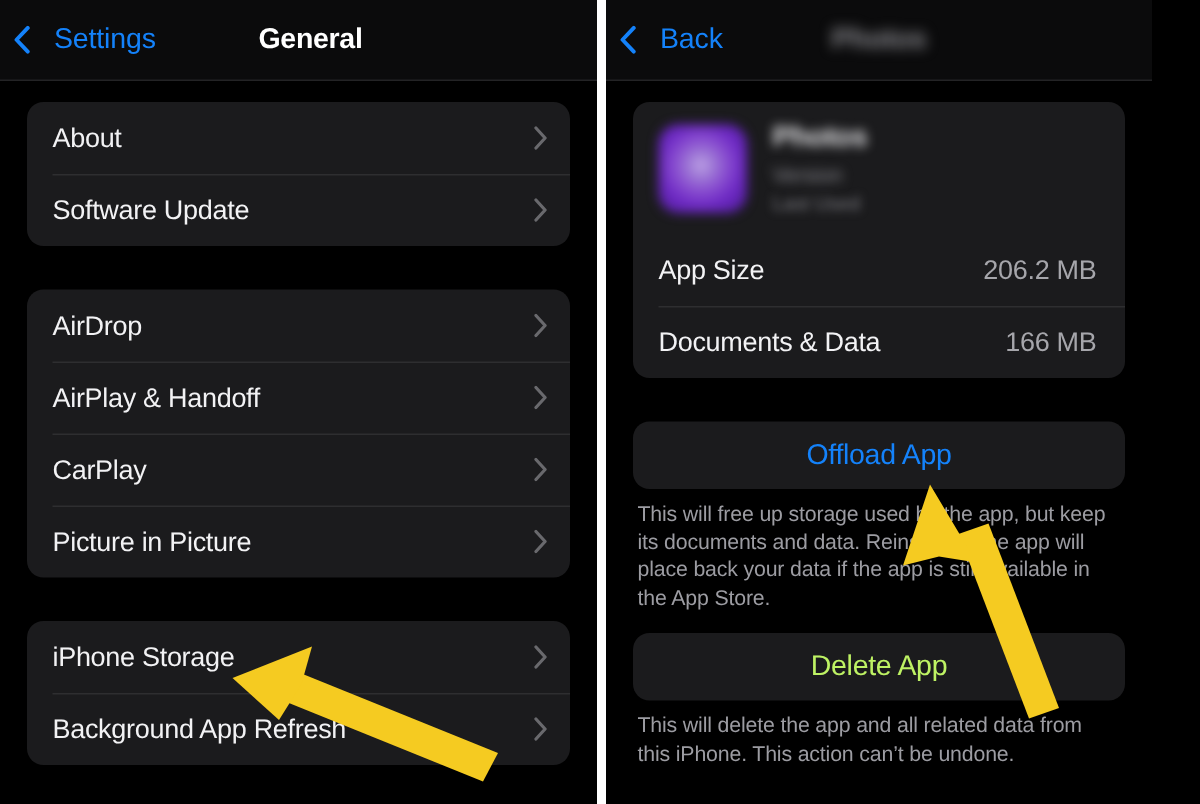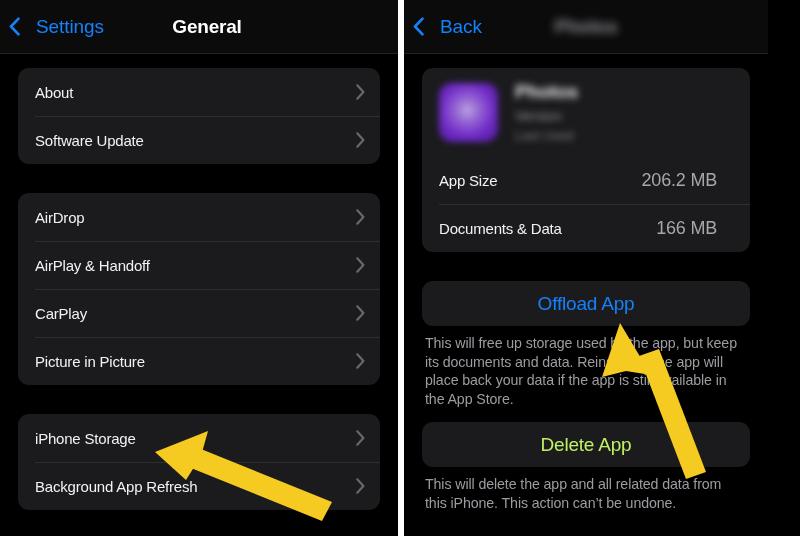--- a/index.html
+++ b/index.html
@@ -113,30 +113,30 @@
     content: "";
     position: absolute;
     left: 17px;
     right: 0;
     top: 0;
     height: 1px;
     background: #2e2e30;
   }
   .row-label {
     color: #f2f2f4;
-    font-size: 15px;
+    font-size: 18px;
     letter-spacing: -0.2px;
     flex: 1 1 auto;
     white-space: nowrap;
   }
   .row-value {
     color: #a6a6ab;
     font-size: 18px;
     letter-spacing: -0.2px;
-    margin-right: 18px;
+    margin-right: 4px;
     white-space: nowrap;
   }
   .chev-right {
     width: 9px;
     height: 16px;
     flex: 0 0 auto;
     display: block;
     opacity: 0.62;
   }
 

